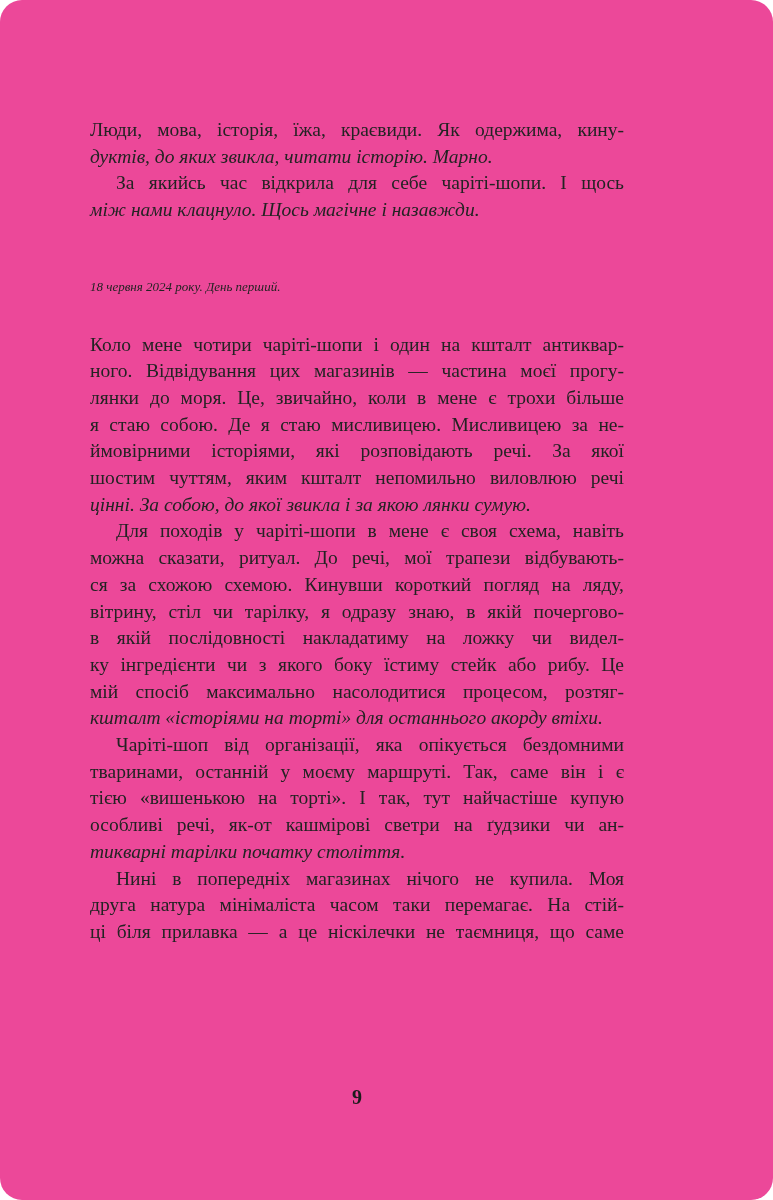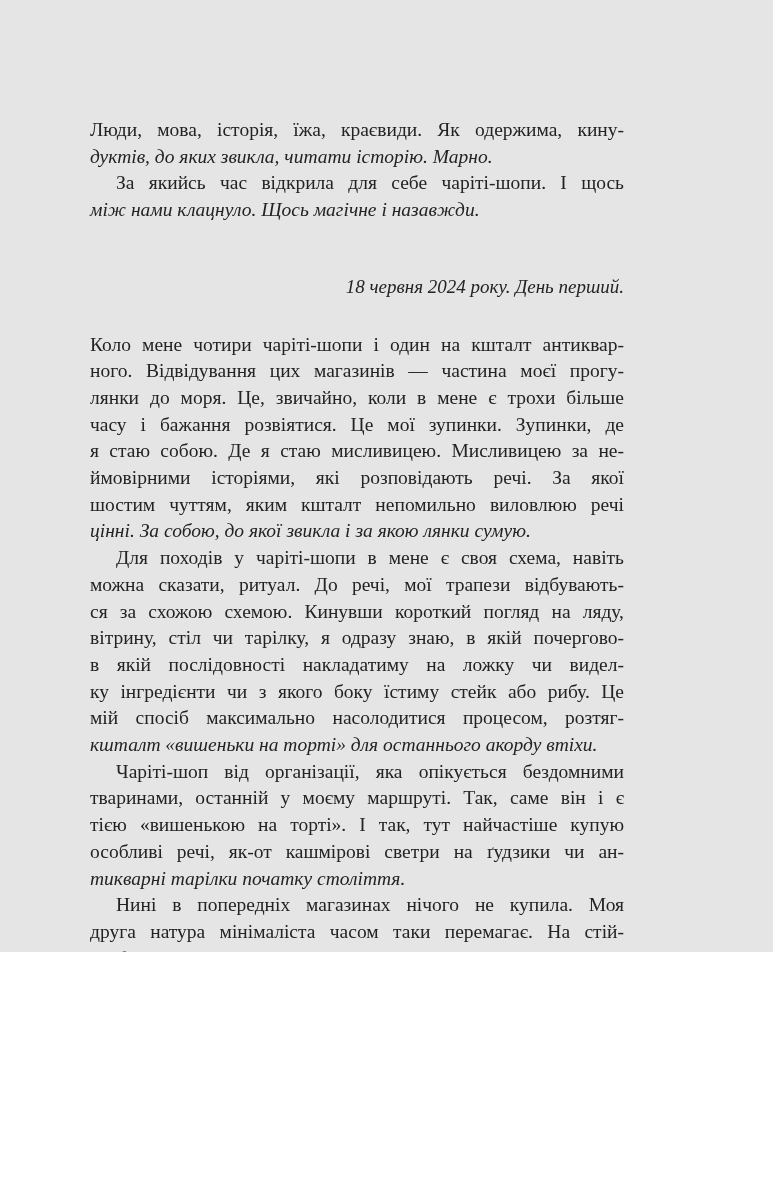--- a/index.html
+++ b/index.html
@@ -3,25 +3,26 @@
 <meta charset="utf-8">
 <style>
   html, body {
     margin: 0;
     padding: 0;
     background: #ffffff;
   }
   .page {
     position: relative;
     width: 773px;
-    height: 952px;
-    background: #e5e5e5;
+    height: 1200px;
+    background: #ec4899;
     overflow: hidden;
     font-family: "Liberation Serif", "DejaVu Serif", serif;
     color: #232323;
+    border-radius: 22px;
   }
   .text-column {
     position: absolute;
     left: 90px;
     top: 117px;
     width: 534px;
     font-size: 19.5px;
     line-height: 26.7px;
   }
   .paragraph {
@@ -35,25 +36,24 @@
     white-space: normal;
   }
   .line.last {
     text-align-last: left;
     font-style: italic;
   }
   .paragraph.indent .line:first-child {
     text-indent: 26px;
   }
   .date-heading {
-    margin: 50px 0 31px 16px;
+    margin: 50px 0 31px 0;
     padding: 0;
     font-style: italic;
-    font-size: 19px;
-    text-align: right;
+    font-size: 13px;
   }
   .folio {
     position: absolute;
     left: 90px;
     top: 1086px;
     width: 534px;
     text-align: center;
     font-size: 20px;
     font-weight: bold;
     color: #1c1c1c;
@@ -70,35 +70,34 @@
       </p>
       <p class="paragraph indent">
         <span class="line">За якийсь час відкрила для себе чаріті-шопи. І щось</span>
         <span class="line last">між нами клацнуло. Щось магічне і назавжди.</span>
       </p>
       <p class="date-heading">18 червня 2024 року. День перший.</p>
       <p class="paragraph">
         <span class="line">Коло мене чотири чаріті-шопи і один на кшталт антиквар-</span>
         <span class="line">ного. Відвідування цих магазинів — частина моєї прогу-</span>
         <span class="line">лянки до моря. Це, звичайно, коли в мене є трохи більше</span>
-        <span class="line">часу і бажання розвіятися. Це мої зупинки. Зупинки, де</span>
         <span class="line">я стаю собою. Де я стаю мисливицею. Мисливицею за не-</span>
         <span class="line">ймовірними історіями, які розповідають речі. За якої</span>
         <span class="line">шостим чуттям, яким кшталт непомильно виловлюю речі</span>
         <span class="line last">цінні. За собою, до якої звикла і за якою лянки сумую.</span>
       </p>
       <p class="paragraph indent">
         <span class="line">Для походів у чаріті-шопи в мене є своя схема, навіть</span>
         <span class="line">можна сказати, ритуал. До речі, мої трапези відбувають-</span>
         <span class="line">ся за схожою схемою. Кинувши короткий погляд на ляду,</span>
         <span class="line">вітрину, стіл чи тарілку, я одразу знаю, в якій почергово-</span>
         <span class="line">в якій послідовності накладатиму на ложку чи видел-</span>
         <span class="line">ку інгредієнти чи з якого боку їстиму стейк або рибу. Це</span>
         <span class="line">мій спосіб максимально насолодитися процесом, розтяг-</span>
-        <span class="line last">кшталт «вишеньки на торті» для останнього акорду втіхи.</span>
+        <span class="line last">кшталт «історіями на торті» для останнього акорду втіхи.</span>
       </p>
       <p class="paragraph indent">
         <span class="line">Чаріті-шоп від організації, яка опікується бездомними</span>
         <span class="line">тваринами, останній у моєму маршруті. Так, саме він і є</span>
         <span class="line">тією «вишенькою на торті». І так, тут найчастіше купую</span>
         <span class="line">особливі речі, як-от кашмірові светри на ґудзики чи ан-</span>
         <span class="line last">тикварні тарілки початку століття.</span>
       </p>
       <p class="paragraph indent">
         <span class="line">Нині в попередніх магазинах нічого не купила. Моя</span>

